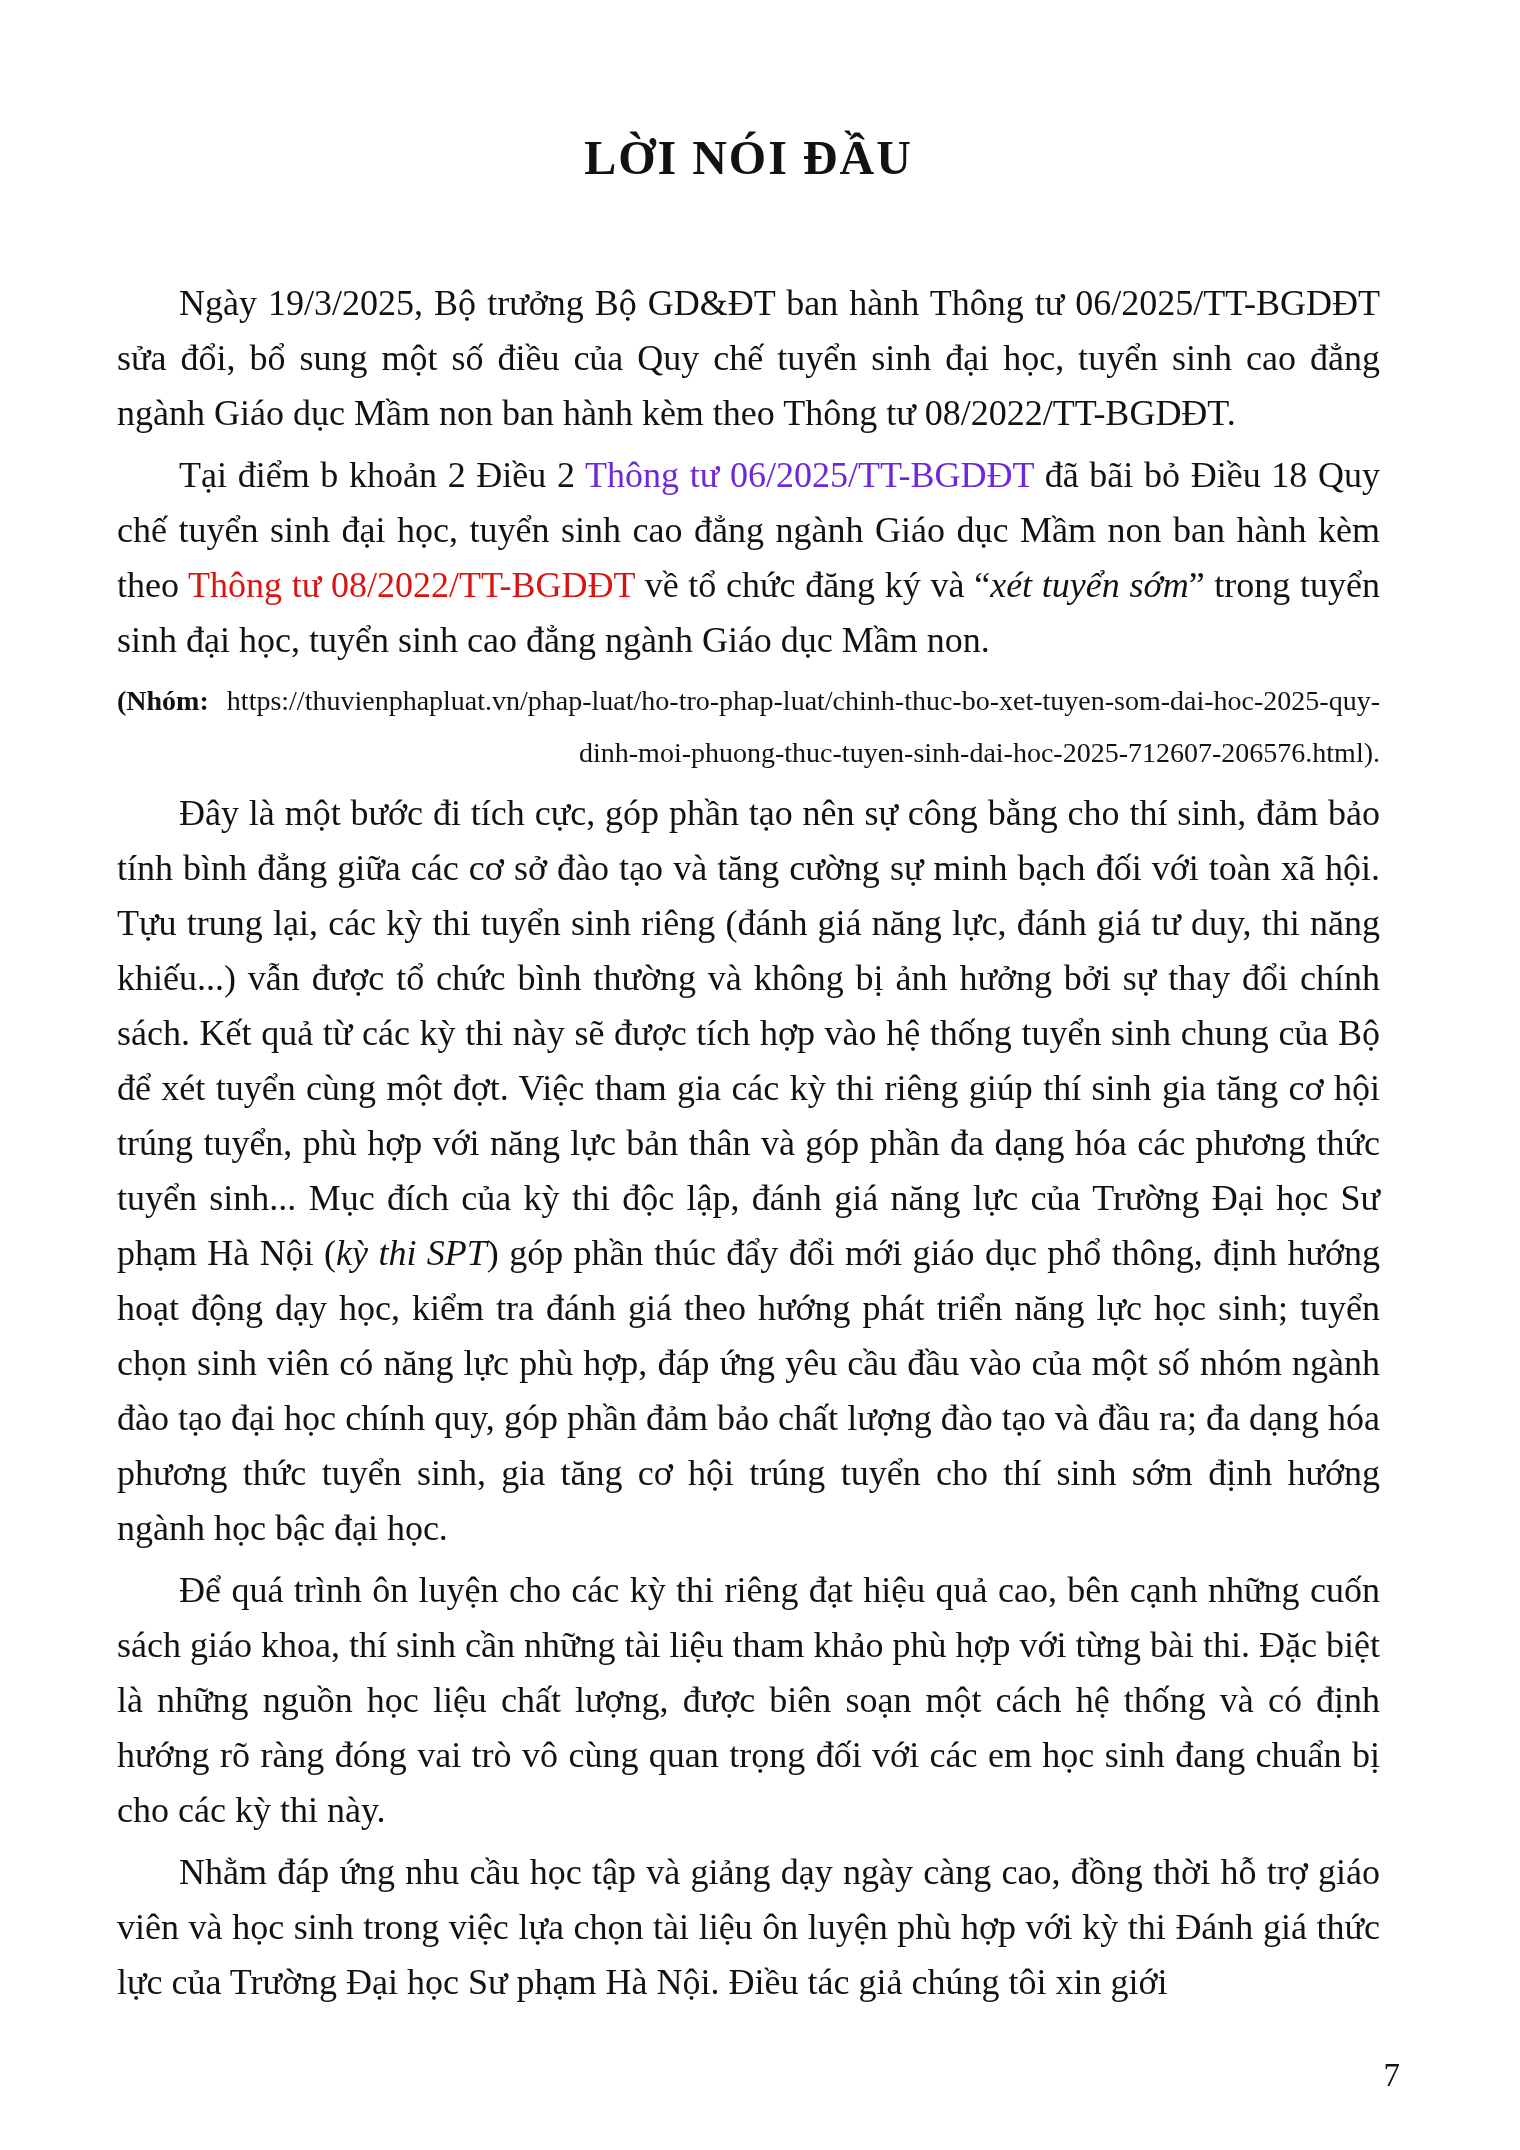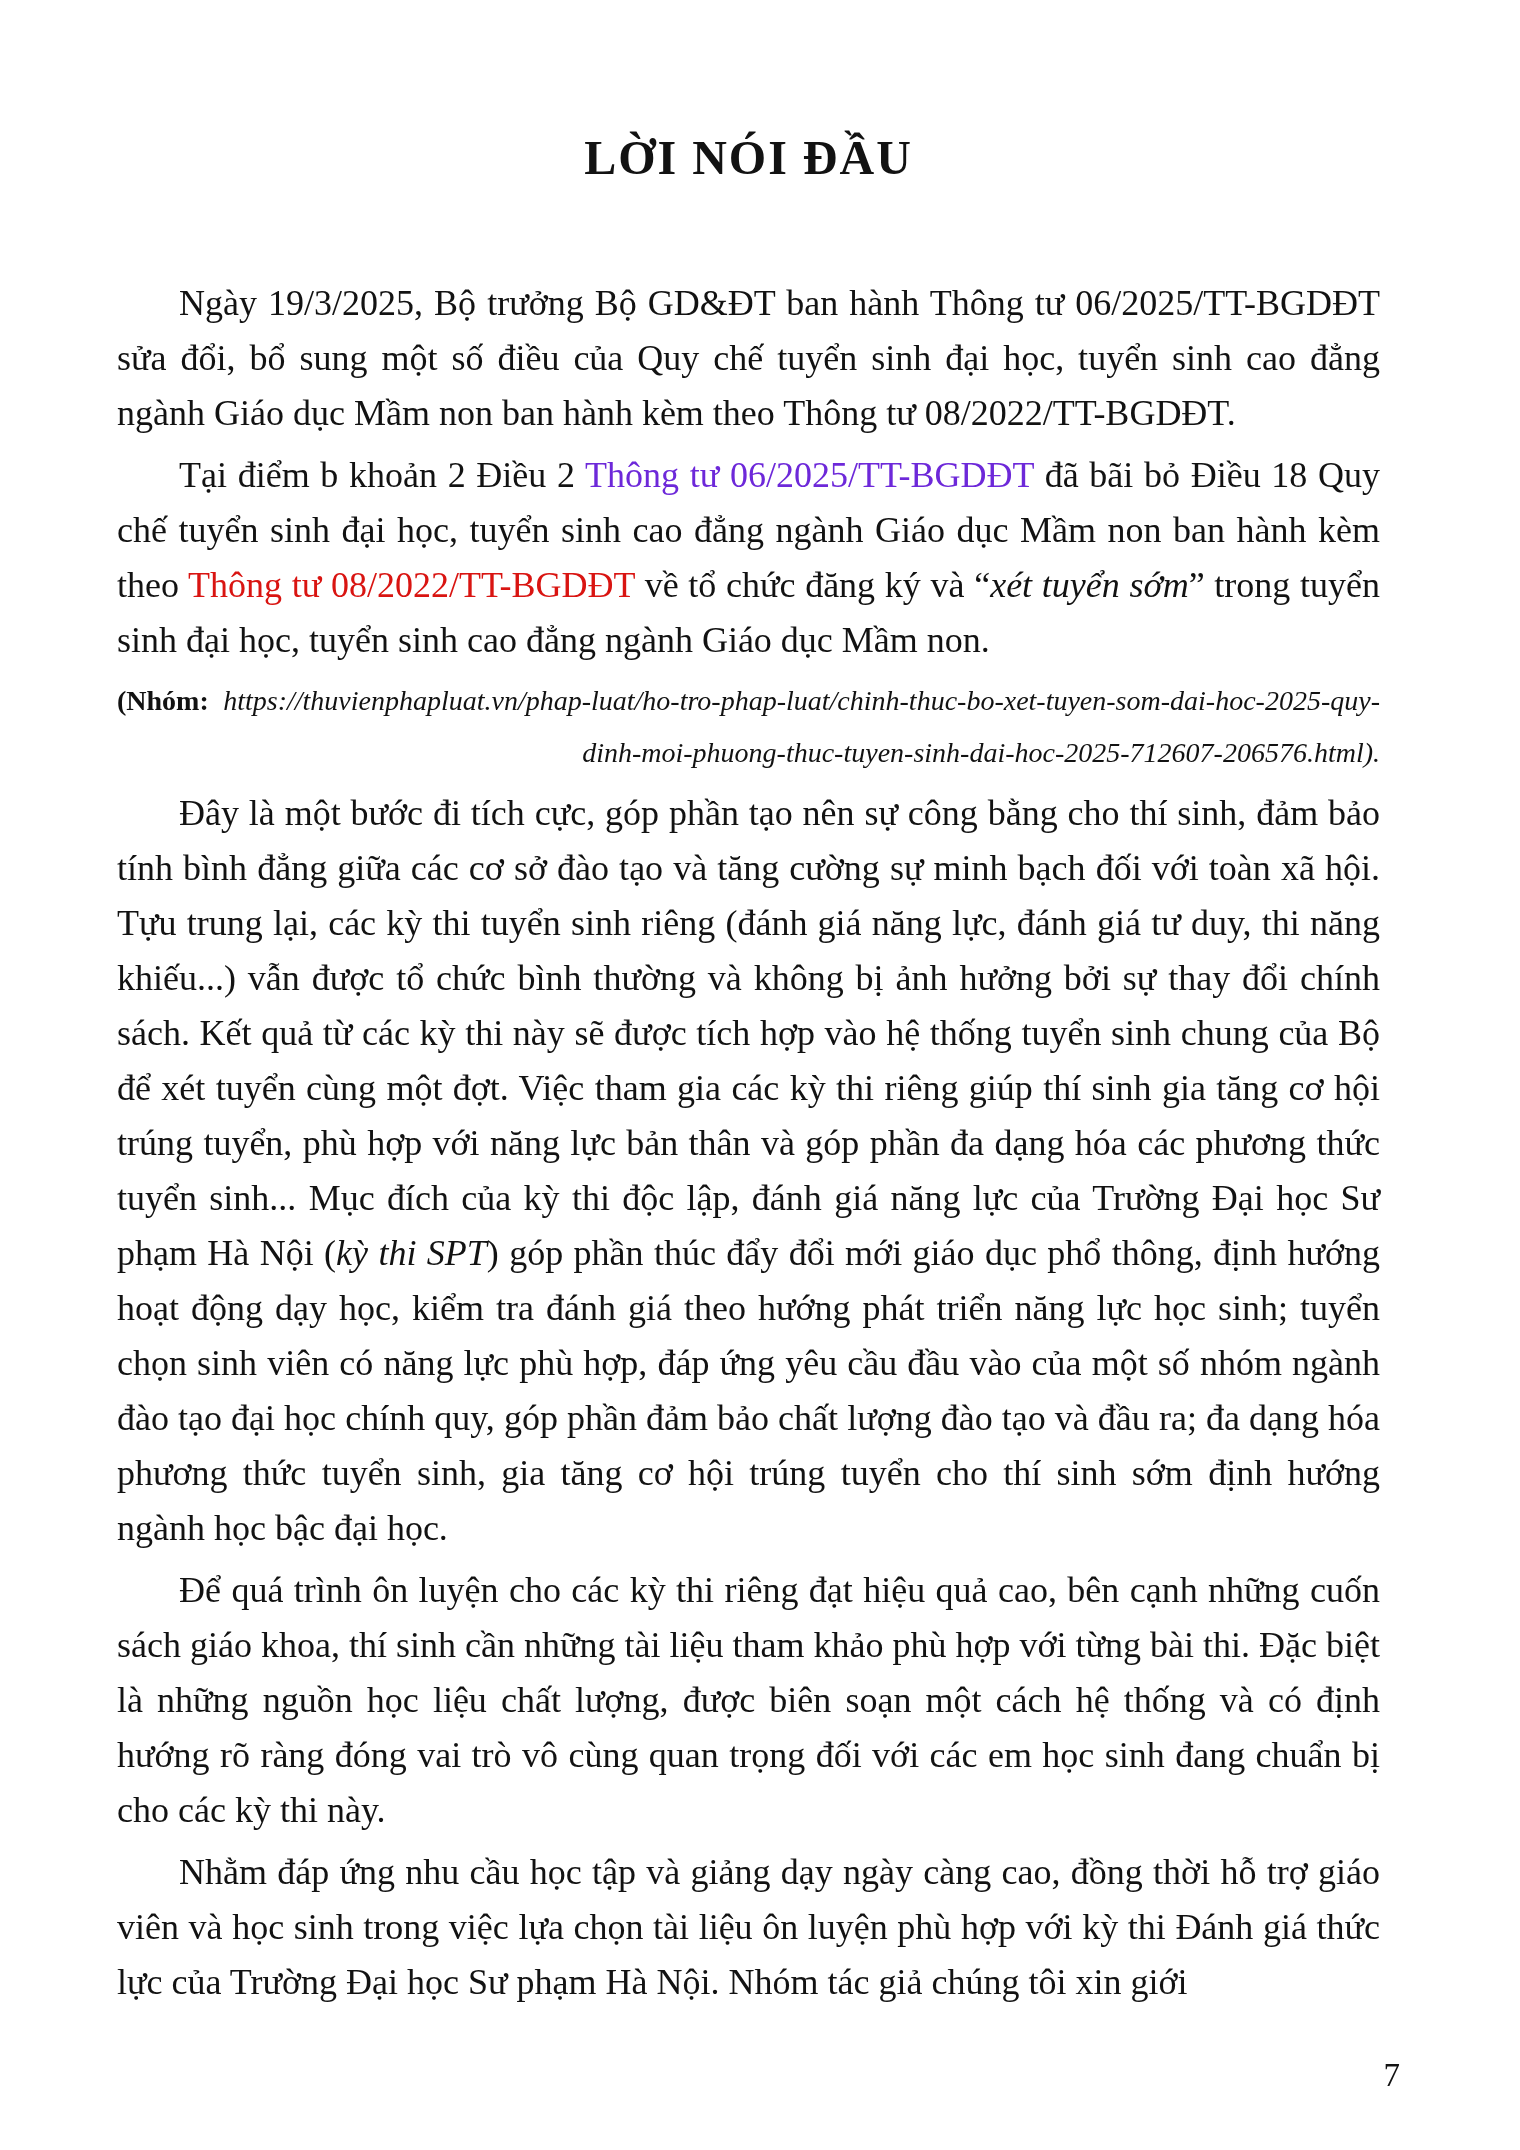--- a/index.html
+++ b/index.html
@@ -41,21 +41,21 @@
     margin: 0 0 7px 0;
   }
   .citation {
     font-size: 28px;
     line-height: 52px;
     text-align: justify;
     text-align-last: right;
     margin: 0 0 7px 0;
   }
   .cite-label { font-weight: 700; font-style: normal; }
-  .cite-url, .cite-close { font-style: italic; }
+  .cite-url, .cite-close { }
   .link-blue { color: #6d28d9; }
   .ref-red { color: #D91411; }
   .b { font-weight: 400; }
   .bi { font-weight: 400; font-style: italic; }
   .page-number {
     position: absolute;
     right: 120px;
     bottom: 58px;
     font-size: 33px;
     line-height: 1;
@@ -72,17 +72,17 @@
   <p class="body"><span>Ngày 19/3/2025, Bộ trưởng Bộ GD&amp;ĐT ban hành Thông tư 06/2025/TT-BGDĐT sửa đổi, bổ sung một số điều của Quy chế tuyển sinh đại học, tuyển sinh cao đẳng ngành Giáo dục Mầm non ban hành kèm theo Thông tư 08/2022/TT-BGDĐT.</span></p>
 
   <p class="body"><span>Tại điểm b khoản 2 Điều 2 </span><span class="link-blue">Thông tư 06/2025/TT-BGDĐT</span><span> đã bãi bỏ Điều 18 Quy chế tuyển sinh đại học, tuyển sinh cao đẳng ngành Giáo dục Mầm non ban hành kèm theo </span><span class="ref-red">Thông tư 08/2022/TT-BGDĐT</span><span> về tổ chức đăng ký và “</span><span class="bi">xét tuyển sớm</span><span>” trong tuyển sinh đại học, tuyển sinh cao đẳng ngành Giáo dục Mầm non.</span></p>
 
   <p class="citation"><span class="cite-label">(Nhóm: </span><span class="cite-url">https://thuvienphapluat.vn/phap-luat/ho-tro-phap-luat/chinh-thuc-bo-xet-tuyen-som-dai-hoc-2025-quy-dinh-moi-phuong-thuc-tuyen-sinh-dai-hoc-2025-712607-206576.html</span><span class="cite-close">).</span></p>
 
   <p class="body"><span>Đây là một bước đi tích cực, góp phần tạo nên sự công bằng cho thí sinh, đảm bảo tính bình đẳng giữa các cơ sở đào tạo và tăng cường sự minh bạch đối với toàn xã hội. Tựu trung lại, các kỳ thi tuyển sinh riêng (đánh giá năng lực, đánh giá tư duy, thi năng khiếu...) vẫn được tổ chức bình thường và không bị ảnh hưởng bởi sự thay đổi chính sách. Kết quả từ các kỳ thi này sẽ được tích hợp vào hệ thống tuyển sinh chung của Bộ để xét tuyển cùng một đợt. Việc tham gia các kỳ thi riêng giúp thí sinh gia tăng cơ hội trúng tuyển, phù hợp với năng lực bản thân và góp phần đa dạng hóa các phương thức tuyển sinh... </span><span class="b">Mục đích</span><span> của kỳ thi độc lập, đánh giá năng lực của Trường Đại học Sư phạm Hà Nội (</span><span class="bi">kỳ thi SPT</span><span>) góp phần thúc đẩy đổi mới giáo dục phổ thông, định hướng hoạt động dạy học, kiểm tra đánh giá theo hướng phát triển năng lực học sinh; tuyển chọn sinh viên có năng lực phù hợp, đáp ứng yêu cầu đầu vào của một số nhóm ngành đào tạo đại học chính quy, góp phần đảm bảo chất lượng đào tạo và đầu ra; đa dạng hóa phương thức tuyển sinh, gia tăng cơ hội trúng tuyển cho thí sinh sớm định hướng ngành học bậc đại học.</span></p>
 
   <p class="body"><span>Để quá trình ôn luyện cho các kỳ thi riêng đạt hiệu quả cao, bên cạnh những cuốn sách giáo khoa, thí sinh cần những tài liệu tham khảo phù hợp với từng bài thi. Đặc biệt là những nguồn học liệu chất lượng, được biên soạn một cách hệ thống và có định hướng rõ ràng đóng vai trò vô cùng quan trọng đối với các em học sinh đang chuẩn bị cho các kỳ thi này.</span></p>
 
-  <p class="body"><span>Nhằm đáp ứng nhu cầu học tập và giảng dạy ngày càng cao, đồng thời hỗ trợ giáo viên và học sinh trong việc lựa chọn tài liệu ôn luyện phù hợp với kỳ thi </span><span class="b">Đánh giá thức lực</span><span> của </span><span class="b">Trường Đại học Sư phạm Hà Nội.</span><span> Nhóm tác giả chúng tôi xin giới</span></p>
+  <p class="body"><span>Nhằm đáp ứng nhu cầu học tập và giảng dạy ngày càng cao, đồng thời hỗ trợ giáo viên và học sinh trong việc lựa chọn tài liệu ôn luyện phù hợp với kỳ thi </span><span class="b">Đánh giá thức lực</span><span> của </span><span class="b">Trường Đại học Sư phạm Hà Nội.</span><span> Điều tác giả chúng tôi xin giới</span></p>
 
   <div class="page-number">7</div>
 
 </div>
 
 </body></html>

